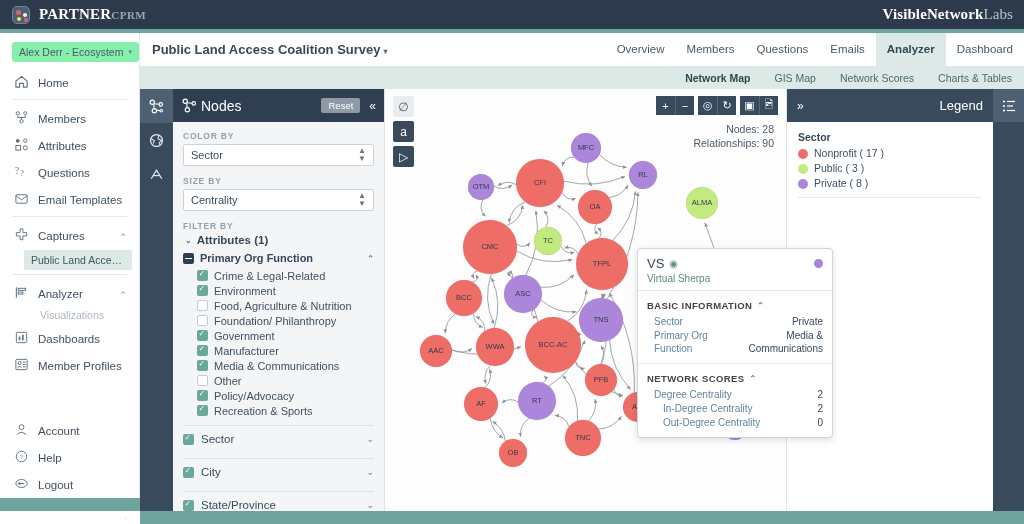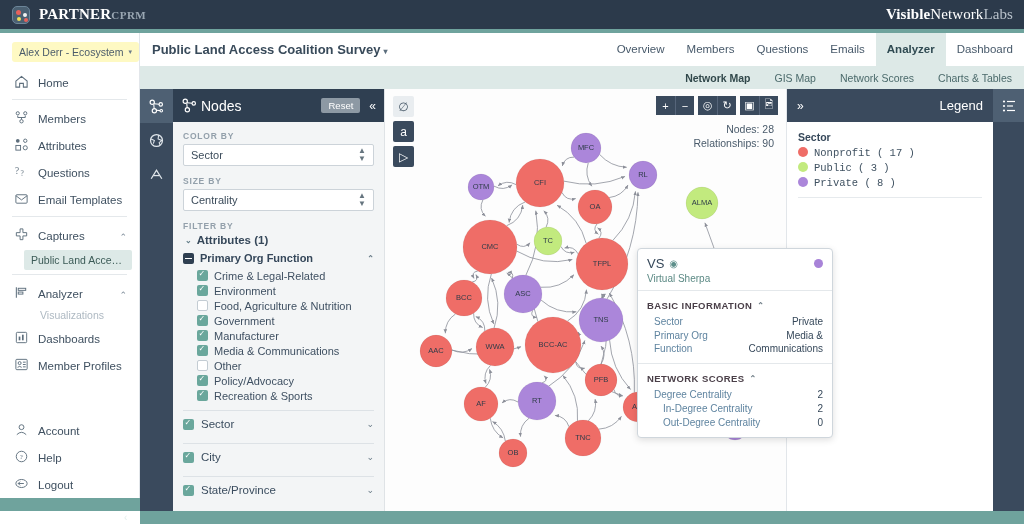--- a/index.html
+++ b/index.html
@@ -27,31 +27,31 @@
   .logo-mark i:nth-child(1){ width:5px;height:5px; left:3px; top:3px;}
   .logo-mark i:nth-child(2){ width:4px;height:4px; left:10px; top:6px; background:#f2f2f2;}
   .logo-mark i:nth-child(3){ width:4px;height:4px; left:4px; top:10px; background:#efe05a;}
   .logo-mark i:nth-child(4){ width:4px;height:4px; left:11px; top:11px; background:#e8615c;}
   .brandname{ margin-left:9px; font-size:15px; letter-spacing:.2px; color:#ffffff;
     font-family:"Liberation Serif", serif; font-weight:bold;}
   .brandname .sub{ color:#9aa7b3; font-weight:bold; font-size:11px; letter-spacing:.5px;}
   .vnl{ margin-left:auto; margin-right:11px; font-size:15px; color:#ffffff;
         font-family:"Liberation Serif", serif; letter-spacing:.1px;}
   .vnl .b{ font-weight:bold; }
-  .vnl .n{ font-weight:normal; }
+  .vnl .n{ font-weight:bold; }
   .vnl .l{ font-weight:normal; color:#b9c2cb; }
 
   
   .sidebar{
     position:absolute; left:0; top:33px; width:140px; height:478px;
     background:#ffffff; border-right:1px solid #e2e6ea;
   }
   .eco-select{
     margin:9px 0 6px 12px; display:inline-flex; align-items:center; gap:5px;
-    background:#fef9c3; border-radius:3px; padding:4px 7px;
+    background:#86efac; border-radius:3px; padding:4px 7px;
     font-size:10.5px; color:#4b5c6b; cursor:pointer;
   }
   .eco-select .caret{ font-size:7px; color:#6b7b89;}
   .nav-item{
     display:flex; align-items:flex-end; gap:9px; padding:6px 0 6px 14px;
     font-size:11.5px; color:#3f5060; cursor:pointer; position:relative;
   }
   .nav-item .ic{ width:15px; height:15px; flex:0 0 auto; display:block;}
   .nav-item .chev{ margin-left:auto; margin-right:12px; font-size:9px; color:#7b8a97;}
   .nav-sep{ height:1px; background:#e4e8eb; margin:4px 12px; }
@@ -212,21 +212,21 @@
     position:absolute; left:786px; top:89px; width:207px; height:422px;
     background:#fff; border-left:1px solid #e2e6ea;
   }
   .lg-head{
     height:33px; background:#3a4a5d; display:flex; align-items:center; padding:0 10px;
   }
   .lg-head .ex{ color:#fff; font-size:12px; cursor:pointer;}
   .lg-head .ttl{ margin-left:auto; color:#fff; font-size:13px;}
   .lg-body{ padding:9px 11px;}
   .lg-body .cat{ font-size:10.5px; font-weight:bold; color:#36485a; margin-bottom:4px;}
-  .lg-item{ display:flex; align-items:flex-start; gap:6px; font-size:10.5px; color:#3f5161; margin:3px 0; cursor:pointer;font-family:Liberation Mono, monospace;}
+  .lg-item{ display:flex; align-items:flex-end; gap:6px; font-size:10.5px; color:#3f5161; margin:3px 0; cursor:pointer;}
   .lg-item .d{ width:10px;height:10px;border-radius:50%;}
   .lg-rule{ border-top:1px solid #e6eaed; margin-top:8px;}
   .rail-r{
     position:absolute; left:993px; top:89px; width:31px; height:422px; background:#3a4a5d;
   }
   .rail-r .rbtn{ width:31px; height:33px; display:flex; align-items:center; justify-content:center;}
   .rail-r .rbtn.on{ background:#4e6073;}
 </style>
 </head>
 <body>
@@ -447,20 +447,24 @@
       <span class="cb checked"></span>
       <span>Crime &amp; Legal-Related</span>
     </div>
     <div class="opt">
       <span class="cb checked"></span>
       <span>Environment</span>
     </div>
     <div class="opt">
       <span class="cb empty"></span>
       <span>Food, Agriculture &amp; Nutrition</span>
+    </div>
+    <div class="opt">
+      <span class="cb empty"></span>
+      <span>Foundation/ Philanthropy</span>
     </div>
     <div class="opt">
       <span class="cb checked"></span>
       <span>Government</span>
     </div>
     <div class="opt">
       <span class="cb checked"></span>
       <span>Manufacturer</span>
     </div>
     <div class="opt">

